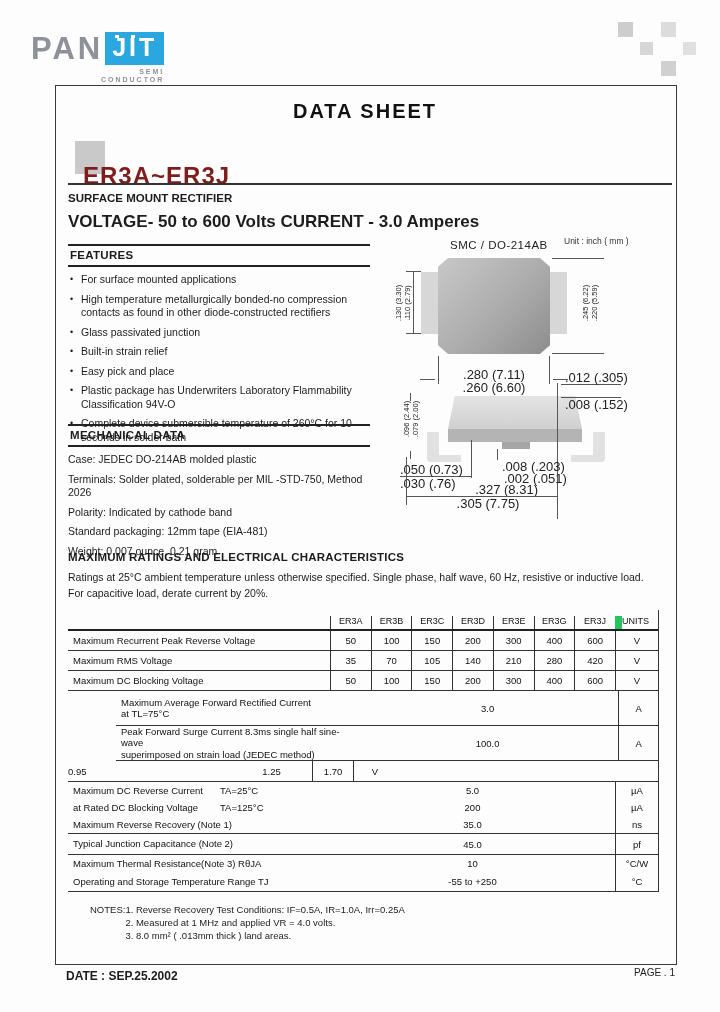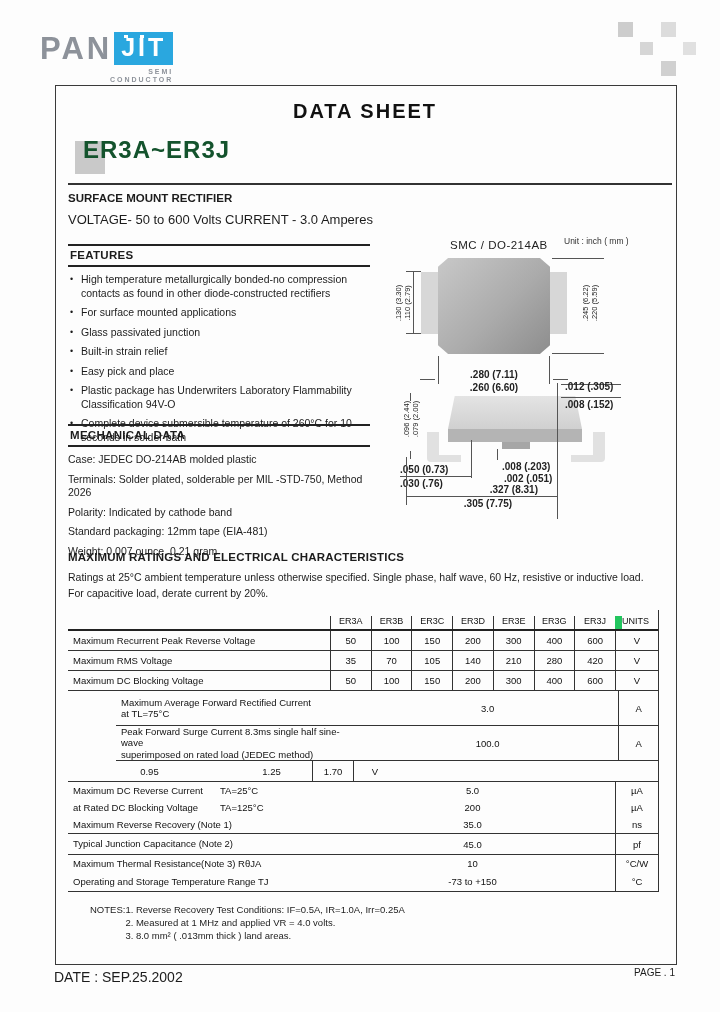--- a/index.html
+++ b/index.html
@@ -9,71 +9,71 @@
   .logo-pan{font-size:31px;font-weight:bold;color:#8d929a;letter-spacing:3px;}
   .logo-jit{display:inline-block;position:relative;background:#2aa7df;color:#fff;font-size:25px;font-weight:bold;letter-spacing:3px;padding:1px 7px 3px 7px;margin-left:2px;vertical-align:3px;}
   .logo-jit::before{content:"";position:absolute;top:3px;left:10px;width:4px;height:3px;background:#fff;}
   .logo-jit::after{content:"";position:absolute;top:3px;left:26px;width:4px;height:3px;background:#fff;}
   .logo-sub{font-size:7px;color:#8d929a;letter-spacing:2px;text-align:right;line-height:8px;margin-top:1px;font-weight:bold;}
   .deco{position:absolute;}
   
   .frame{left:55px;top:85px;width:620px;height:878px;border:1px solid #3a3a3a;}
   .doc-title{left:55px;top:100px;width:620px;text-align:center;font-size:20px;font-weight:bold;letter-spacing:2px;color:#111;}
   .pn-box{left:75px;top:141px;width:30px;height:33px;background:#c9c9c9;}
-  .part-number{left:83px;top:136px;font-size:24px;font-weight:bold;letter-spacing:1px;color:#14532d;}
+  .part-number{left:83px;top:162px;font-size:24px;font-weight:bold;letter-spacing:1px;color:#7f1d1d;}
   .pn-rule{left:68px;top:183px;width:604px;height:2px;background:#333;}
   .subtitle{left:68px;top:192px;font-size:11.5px;font-weight:bold;}
-  .vline{left:68px;top:212px;font-size:13px;font-weight:normal;}
+  .vline{left:68px;top:212px;font-size:17px;font-weight:bold;}
   .sec-head{border-top:2px solid #222;border-bottom:2px solid #222;font-size:11.5px;font-weight:bold;padding:3px 2px 4px 2px;letter-spacing:.3px;}
   .feat{position:relative;padding-left:13px;font-size:10.5px;line-height:13.5px;margin-top:6px;}
   .feat::before{content:"•";position:absolute;left:2px;top:0px;font-size:9px;}
   .mech-line{font-size:10.5px;line-height:13.5px;margin-top:6px;}
   
   .ratings-head{left:68px;top:551px;font-size:11.5px;font-weight:bold;letter-spacing:.2px;}
   .ratings-desc{left:68px;font-size:10.5px;}
   
   .tbl{left:68px;top:610px;width:590px;font-size:9.5px;color:#111;border-right:1px solid #333;box-sizing:content-box;}
   .thead{display:flex;align-items:flex-end;height:19px;border-bottom:2px solid #222;}
   .th-spacer{width:262px;}
   .th{width:40.714px;height:13px;border-left:1px solid #333;text-align:center;font-size:9px;box-sizing:border-box;}
   .th-units{width:43px;height:13px;border-left:7px solid #22c55e;text-align:left;font-size:9px;box-sizing:border-box;}
   .r{display:flex;align-items:center;border-bottom:1px solid #333;}
   .r.nb{border-bottom:none;}
   .lbl{width:262px;padding-left:5px;box-sizing:border-box;line-height:11.5px;}
   .lbl7{width:152px;padding-left:5px;box-sizing:border-box;}
   .cond{width:110px;}
   .v{width:40.714px;align-self:stretch;border-left:1px solid #333;display:flex;align-items:center;justify-content:center;box-sizing:border-box;}
-  .v4{width:162.857px;text-align:center;}
+  .v4{width:162.857px;}
   .v2{width:81.429px;text-align:center;}
   .v1{width:40.714px;align-self:stretch;border-left:1px solid #333;display:flex;align-items:center;justify-content:center;box-sizing:border-box;}
   .span7{width:285px;text-align:center;}
   .u{width:43px;align-self:stretch;border-left:1px solid #333;display:flex;align-items:center;justify-content:center;box-sizing:border-box;}
   .h19{height:19px;}.h34{height:34px;margin-left:48px;}.h20{height:20px;}.h17{height:17px;}
   
   .notes{left:90px;top:903px;font-size:9.5px;line-height:13px;display:flex;}
-  .footer-date{left:54px;top:969px;font-size:14px;}
+  .footer-date{left:66px;top:969px;font-size:12px;font-weight:bold;}
   .footer-page{left:55px;top:967px;width:620px;text-align:right;font-size:10px;}
   
   .diag{left:398px;top:233px;width:300px;height:292px;}
   .pkg-title{left:52px;top:6px;font-size:11.5px;letter-spacing:.5px;color:#222;position:absolute;}
   .unit-lbl{left:166px;top:3px;font-size:8.5px;color:#333;position:absolute;}
   .dline{position:absolute;background:#555;}
-  .dtext{position:absolute;font-size:10px;line-height:9px;color:#222;white-space:nowrap;font-weight:bold;}
+  .dtext{position:absolute;font-size:13px;line-height:9px;color:#222;white-space:nowrap;}
   .rot2{position:absolute;width:64px;height:18px;text-align:center;font-size:7.5px;line-height:9px;color:#222;transform:rotate(-90deg);transform-origin:center;white-space:nowrap;}
   .tv-body{position:absolute;left:40px;top:25px;width:112px;height:96px;background:linear-gradient(135deg,#c8c8c8 0%,#ababab 55%,#8d8d8d 100%);clip-path:polygon(9% 0,91% 0,100% 9%,100% 91%,91% 100%,9% 100%,0 91%,0 9%);}
   .tv-tab{position:absolute;width:17px;height:62px;background:#d7d7d7;top:39px;}
   .sv-body-top{position:absolute;left:50px;top:163px;width:134px;height:33px;background:linear-gradient(#e4e4e4,#d0d0d0);clip-path:polygon(5% 0,95% 0,100% 100%,0 100%);}
   .sv-body-bot{position:absolute;left:50px;top:196px;width:134px;height:13px;background:#b4b4b4;}
   .sv-pad{position:absolute;left:104px;top:209px;width:28px;height:7px;background:#a6a6a6;}
   .sv-lead{position:absolute;background:#e1e1e1;}
 </style>
 </head>
 <body>
 
-<div class="abs" style="left:40px;top:31px;">
+<div class="abs" style="left:31px;top:31px;">
   <div><span class="logo-pan">PAN</span><span class="logo-jit">JIT</span></div>
   <div class="logo-sub">
     <div>SEMI</div>
     <div>CONDUCTOR</div>
   </div>
 </div>
 
 <div>
   <div class="deco" style="left:618px;top:22px;width:15px;height:15px;background:#cdcdcd;"></div>
   <div class="deco" style="left:640px;top:42px;width:13px;height:13px;background:#d6d6d6;"></div>
@@ -86,22 +86,22 @@
 
 <div class="abs doc-title">DATA  SHEET</div>
 <div class="abs pn-box"></div>
 <div class="abs part-number">ER3A~ER3J</div>
 <div class="abs pn-rule"></div>
 <div class="abs subtitle">SURFACE MOUNT RECTIFIER</div>
 <div class="abs vline">VOLTAGE- 50 to 600  Volts  CURRENT - 3.0 Amperes</div>
 
 <div class="abs" style="left:68px;top:244px;width:302px;">
   <div class="sec-head">FEATURES</div>
+  <div class="feat">For surface mounted applications</div>
   <div class="feat">High temperature metallurgically bonded-no compression contacts as found in other diode-constructed rectifiers</div>
-  <div class="feat">For surface mounted applications</div>
   <div class="feat">Glass passivated junction</div>
   <div class="feat">Built-in strain relief</div>
   <div class="feat">Easy pick and place</div>
   <div class="feat">Plastic package has Underwriters Laboratory Flammability Classification 94V-O</div>
   <div class="feat">Complete device submersible temperature of 260°C for 10 seconds in solder bath</div>
 </div>
 
 <div class="abs" style="left:68px;top:424px;width:302px;">
   <div class="sec-head">MECHANICAL DATA</div>
   <div class="mech-line">Case: JEDEC DO-214AB molded plastic</div>
@@ -144,21 +144,21 @@
   <div class="sv-lead" style="left:29px;top:199px;width:12px;height:30px;border-radius:0 0 0 6px;"></div>
   <div class="sv-lead" style="left:29px;top:222px;width:34px;height:7px;border-radius:0 0 0 4px;"></div>
   <div class="sv-lead" style="left:195px;top:199px;width:12px;height:30px;border-radius:0 0 6px 0;"></div>
   <div class="sv-lead" style="left:173px;top:222px;width:34px;height:7px;border-radius:0 0 4px 0;"></div>
   <div class="sv-body-top"></div>
   <div class="sv-body-bot"></div>
   <div class="sv-pad"></div>
 
   <div class="dline" style="left:159px;top:150px;width:1px;height:136px;"></div>
   <div class="dline" style="left:163px;top:151px;width:60px;height:1px;"></div>
-  <div class="dtext" style="left:167px;top:149px;">.012 (.305)</div>
+  <div class="dtext" style="left:167px;top:140px;">.012 (.305)</div>
   <div class="dline" style="left:163px;top:164px;width:60px;height:1px;"></div>
   <div class="dtext" style="left:167px;top:167px;">.008 (.152)</div>
 
   <div class="rot2" style="left:-19px;top:177px;">
     <div>.096 (2.44)</div>
     <div>.079 (2.00)</div>
   </div>
   <div class="dline" style="left:12px;top:160px;width:1px;height:8px;"></div>
   <div class="dline" style="left:12px;top:218px;width:1px;height:8px;"></div>
 
@@ -235,21 +235,21 @@
       <div>Maximum Average Forward  Rectified Current</div>
       <div>at TL=75°C</div>
     </div>
     <div class="span7">3.0</div>
     <div class="u">A</div>
   </div>
 
   <div class="r h34">
     <div class="lbl">
       <div>Peak Forward Surge Current 8.3ms single half sine-wave</div>
-      <div>superimposed on rated load (JEDEC method)</div>
+      <div>superimposed on strain load (JEDEC method)</div>
     </div>
     <div class="span7">100.0</div>
     <div class="u">A</div>
   </div>
 
   <div class="r h20">
     <div class="v4">0.95</div>
     <div class="v2">1.25</div>
     <div class="v1">1.70</div>
     <div class="u">V</div>
@@ -282,21 +282,21 @@
   </div>
 
   <div class="r h17 nb">
     <div class="lbl">Maximum Thermal Resistance(Note 3) RθJA</div>
     <div class="span7">10</div>
     <div class="u">°C/W</div>
   </div>
 
   <div class="r h19">
     <div class="lbl">Operating and Storage Temperature Range TJ</div>
-    <div class="span7">-73 to +150</div>
+    <div class="span7">-55 to +250</div>
     <div class="u">°C</div>
   </div>
 </div>
 
 <div class="abs notes">
   <div>NOTES:</div>
   <div>
     <div>1. Reverse Recovery Test Conditions: IF=0.5A, IR=1.0A, Irr=0.25A</div>
     <div>2. Measured at 1 MHz and applied VR = 4.0 volts.</div>
     <div>3. 8.0 mm² ( .013mm thick ) land areas.</div>

